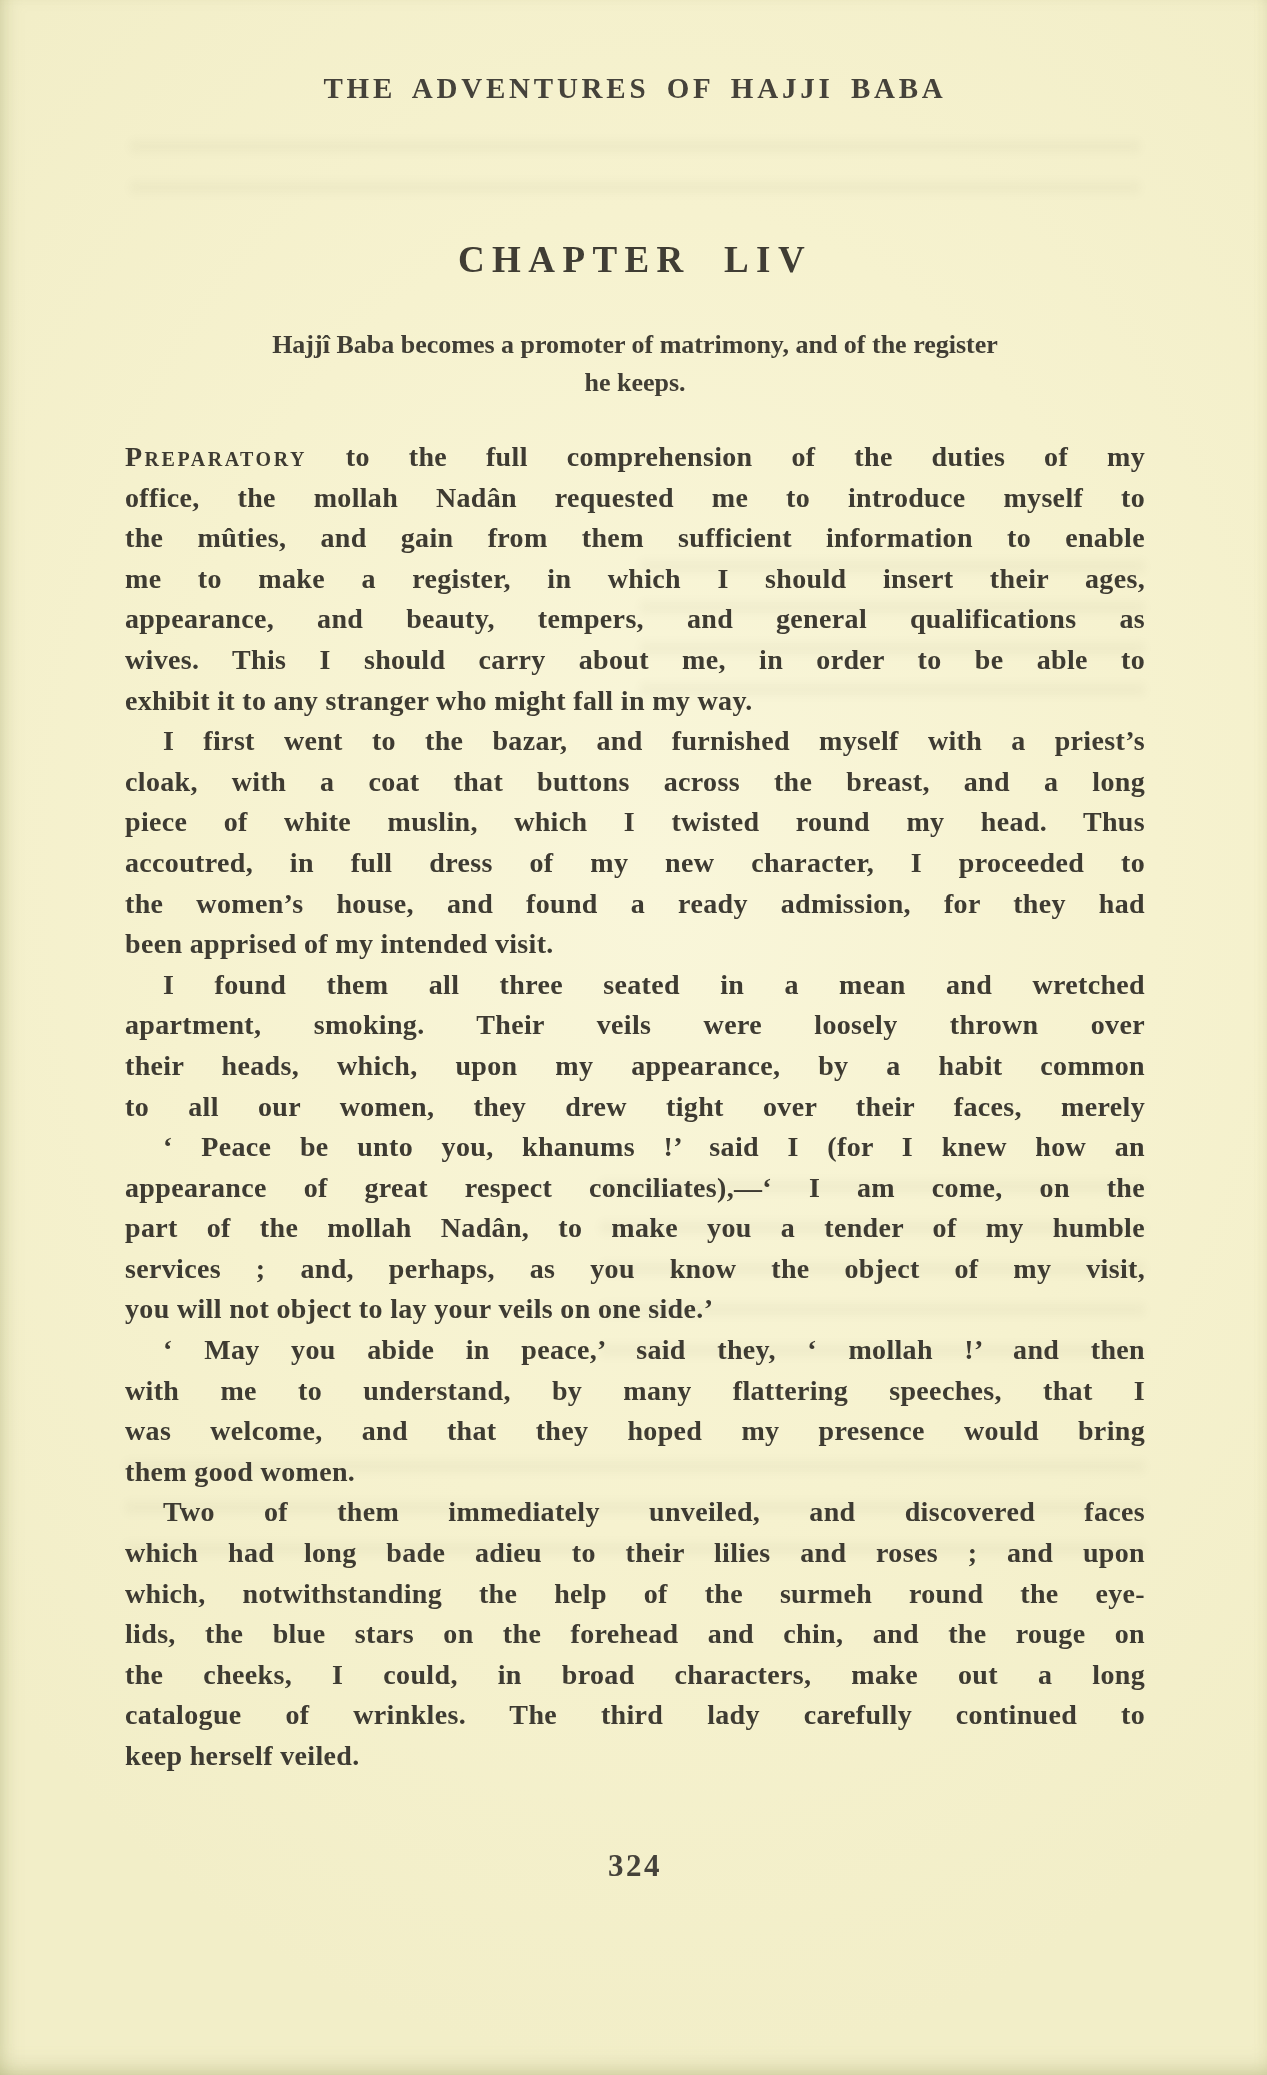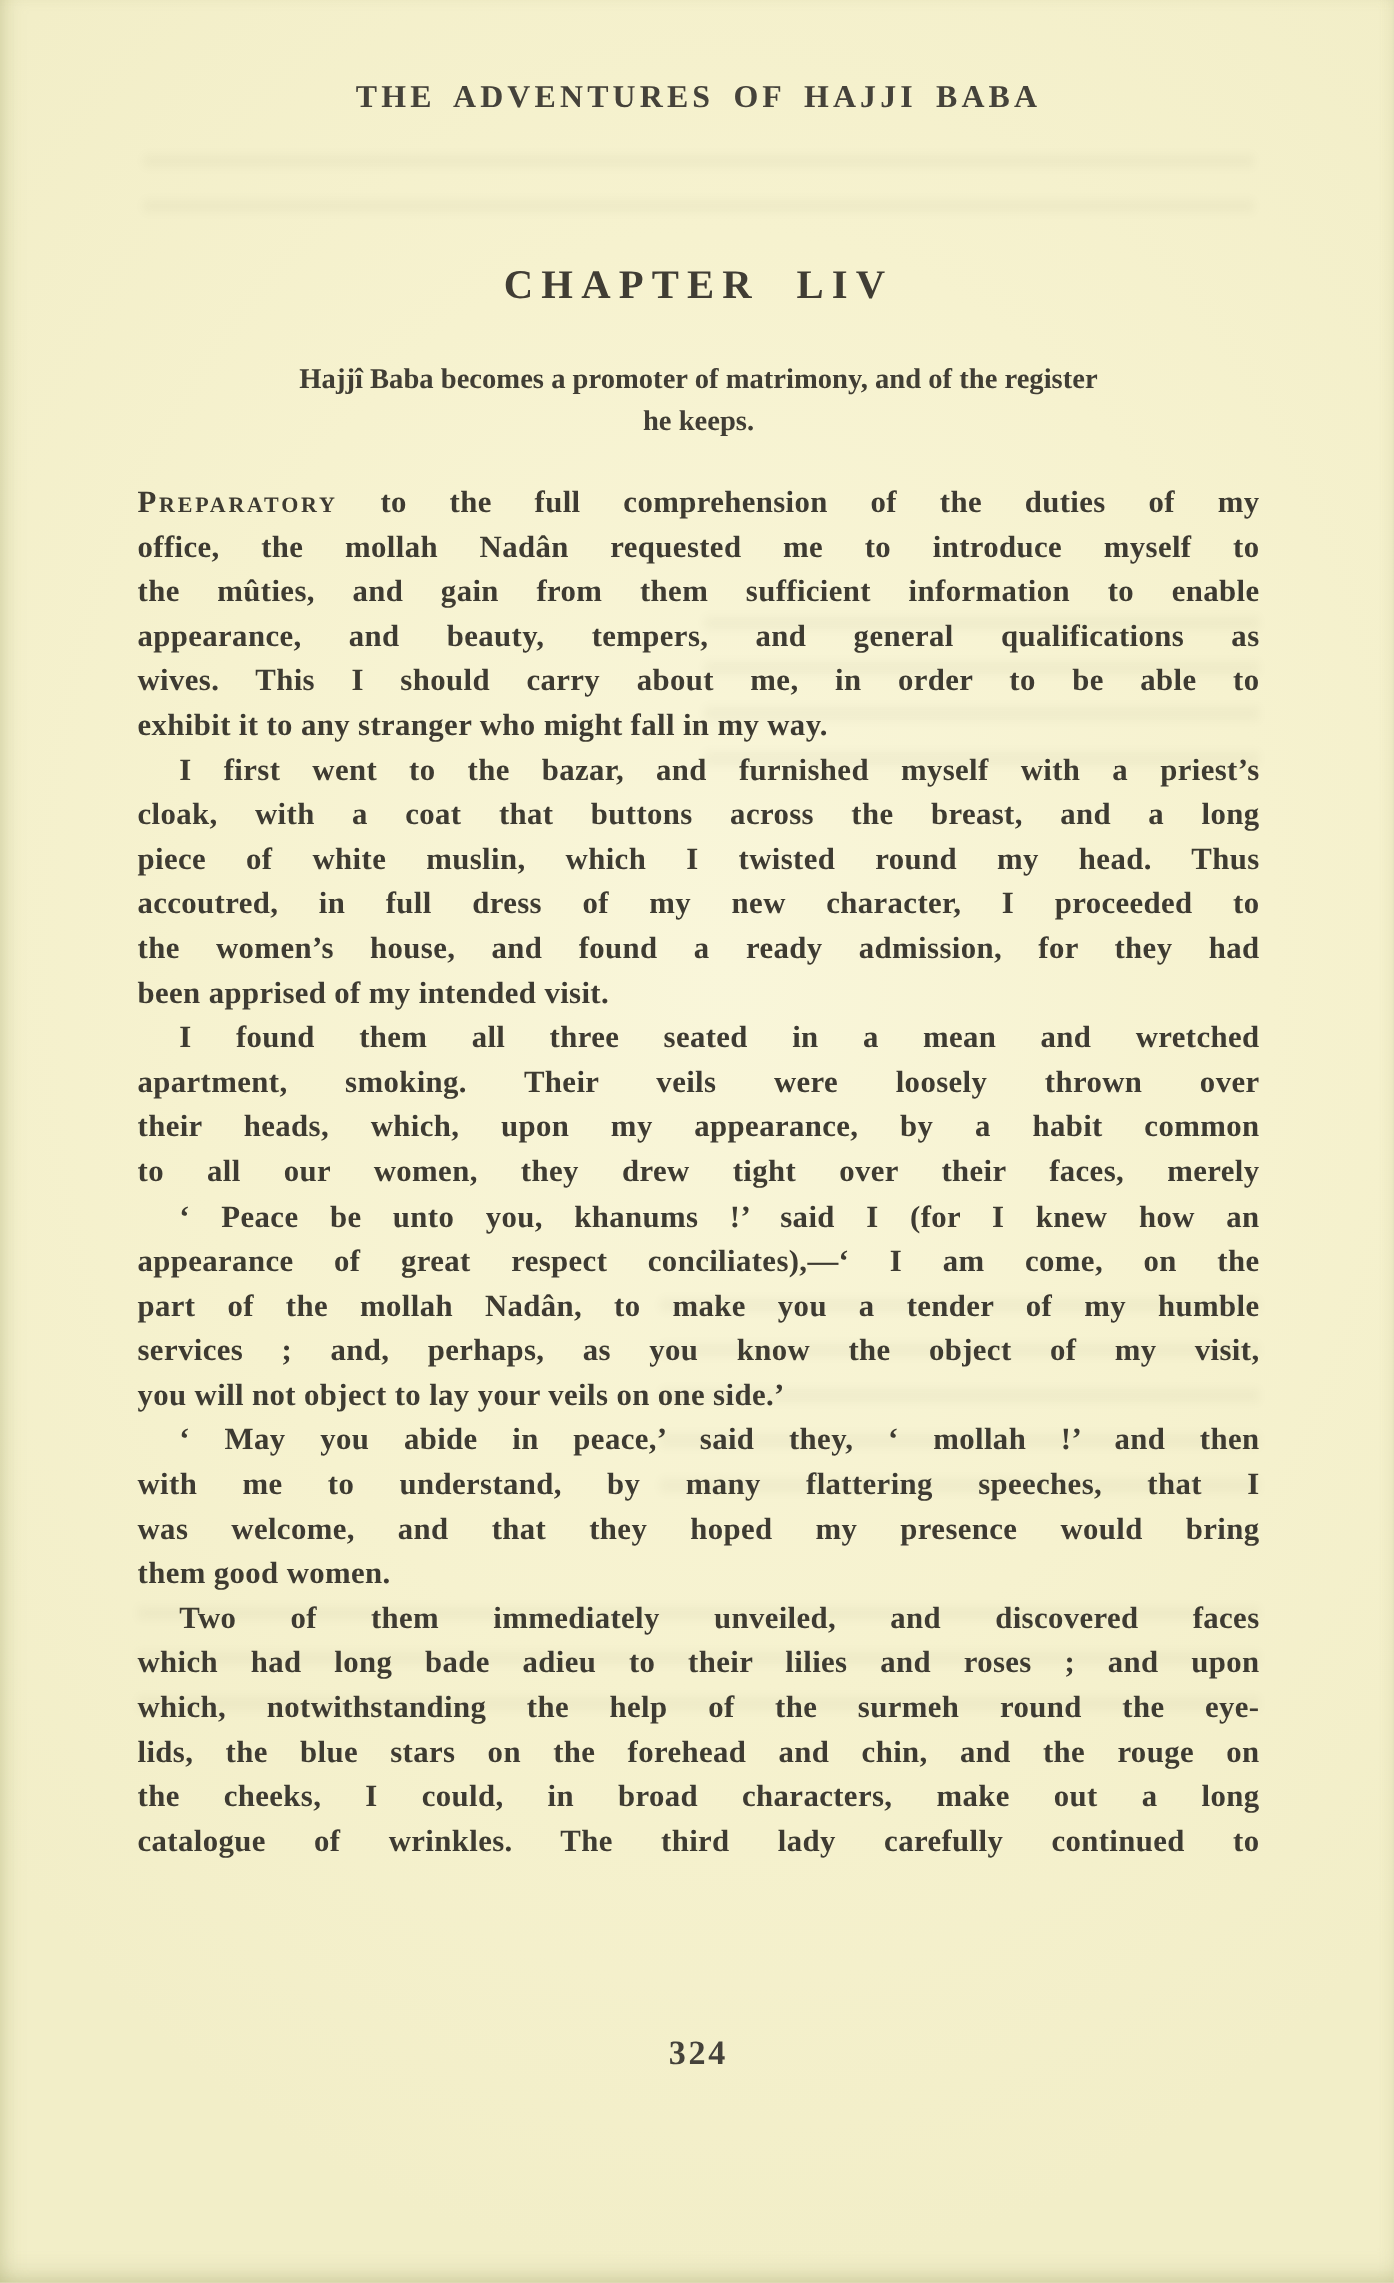--- a/index.html
+++ b/index.html
@@ -126,20 +126,21 @@
 
   <div class="summary">
       <div>Hajjî Baba becomes a promoter of matrimony, and of the register</div>
       <div>he keeps.</div>
     </div>
 
   <div class="body-text">
       <div class="line"><span class="smallcaps">Preparatory</span> to the full comprehension of the duties of my</div>
       <div class="line">office, the mollah Nadân requested me to introduce myself to</div>
       <div class="line">the mûties, and gain from them sufficient information to enable</div>
+      <div class="line">me to make a register, in which I should insert their ages,</div>
       <div class="line">appearance, and beauty, tempers, and general qualifications as</div>
       <div class="line">wives.  This I should carry about me, in order to be able to</div>
       <div class="line last">exhibit it to any stranger who might fall in my way.</div>
       <div class="line indent">I first went to the bazar, and furnished myself with a priest’s</div>
       <div class="line">cloak, with a coat that buttons across the breast, and a long</div>
       <div class="line">piece of white muslin, which I twisted round my head.  Thus</div>
       <div class="line">accoutred, in full dress of my new character, I proceeded to</div>
       <div class="line">the women’s house, and found a ready admission, for they had</div>
       <div class="line last">been apprised of my intended visit.</div>
       <div class="line indent">I found them all three seated in a mean and wretched</div>
@@ -154,17 +155,18 @@
       <div class="line indent">‘ May you abide in peace,’ said they, ‘ mollah !’ and then</div>
       <div class="line">with me to understand, by many flattering speeches, that I</div>
       <div class="line">was welcome, and that they hoped my presence would bring</div>
       <div class="line last">them good women.</div>
       <div class="line indent">Two of them immediately unveiled, and discovered faces</div>
       <div class="line">which had long bade adieu to their lilies and roses ; and upon</div>
       <div class="line">which, notwithstanding the help of the surmeh round the eye-</div>
       <div class="line">lids, the blue stars on the forehead and chin, and the rouge on</div>
       <div class="line">the cheeks, I could, in broad characters, make out a long</div>
       <div class="line">catalogue of wrinkles.  The third lady carefully continued to</div>
+      <div class="line last">keep herself veiled.</div>
     </div>
 
   <div class="page-number">324</div>
 
 </div>
 
 </body></html>

